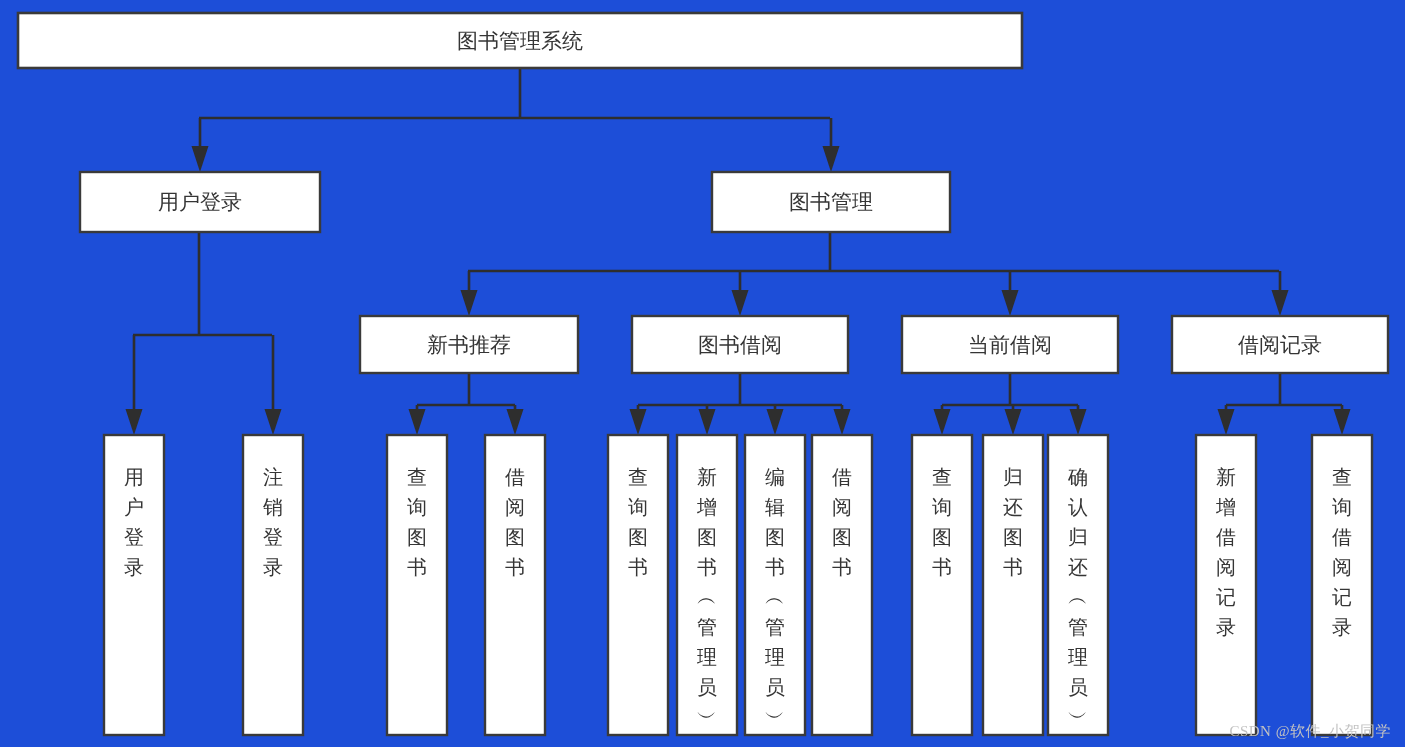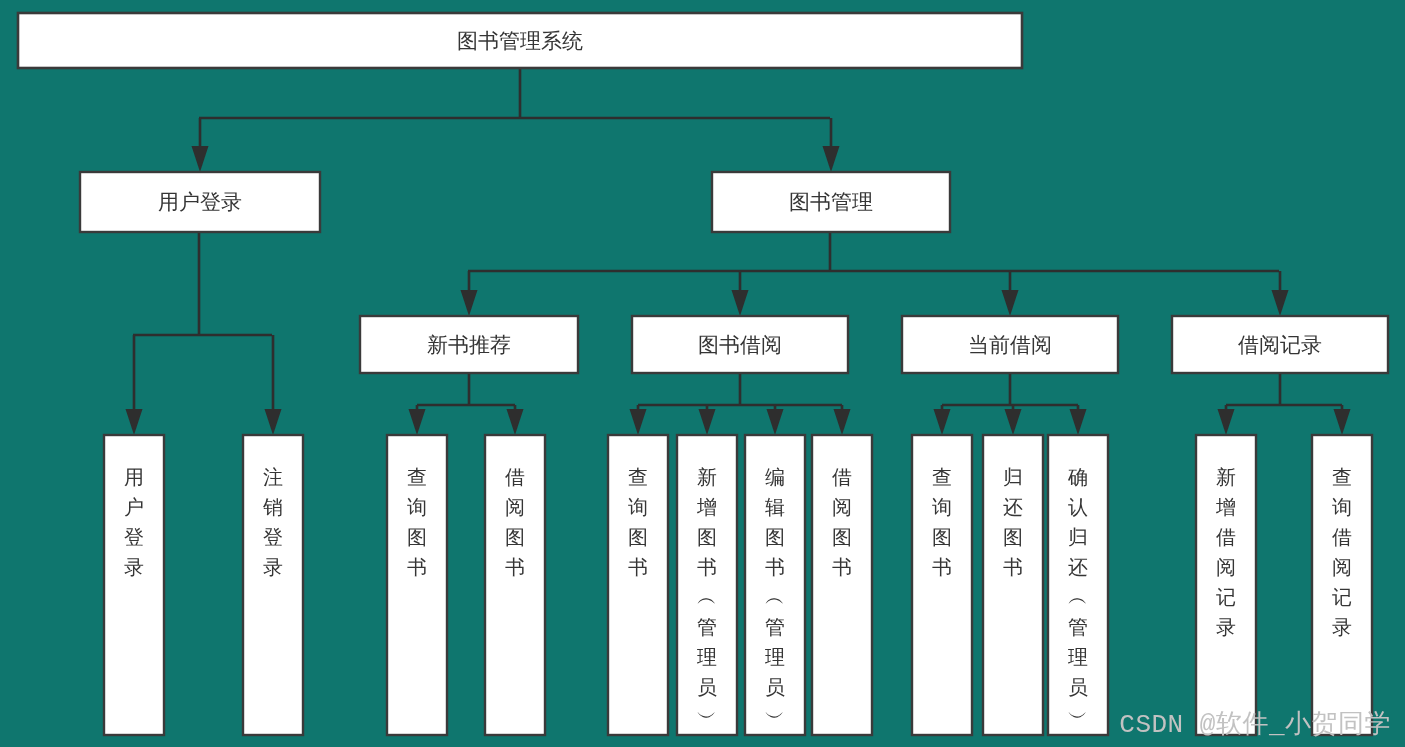--- a/index.html
+++ b/index.html
@@ -8,21 +8,21 @@
     padding: 0;
     background: #ffffff;
   }
   body {
     font-family: "DejaVu Sans", "Liberation Sans", sans-serif;
   }
   #diagram-root {
     position: relative;
     width: 1405px;
     height: 747px;
-    background: #0f766e;
+    background: #1d4ed8;
     overflow: hidden;
   }
   svg#tree-svg {
     position: absolute;
     left: 0;
     top: 0;
     width: 1405px;
     height: 747px;
     display: block;
   }
@@ -51,22 +51,22 @@
     dominant-baseline: middle;
     text-anchor: middle;
   }
   .node-label.vertical-label {
     font-size: 20px;
   }
   .watermark {
     position: absolute;
     right: 14px;
     bottom: 6px;
-    font-family: Liberation Mono, monospace;
-    font-size: 26px;
+    font-family: Liberation Serif, serif;
+    font-size: 15px;
     color: #c2c2c2;
     letter-spacing: 0.5px;
     white-space: nowrap;
     user-select: none;
     text-align: center;
   }
 </style>
 </head>
 <body>
 

